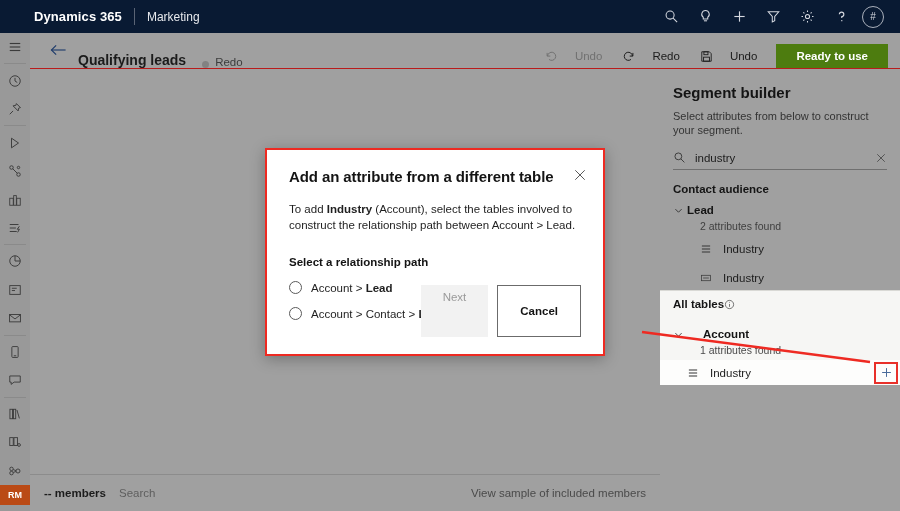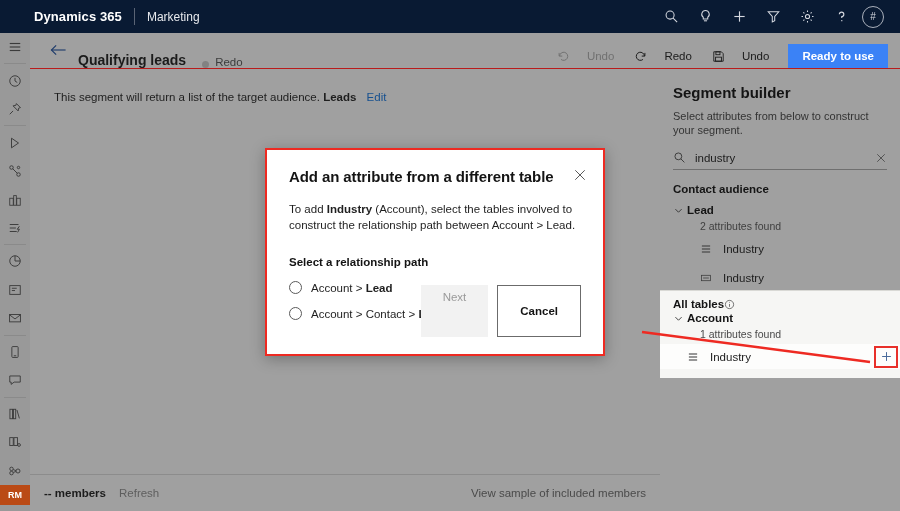--- a/index.html
+++ b/index.html
@@ -74,22 +74,22 @@
   }
   .status-text { font-size: 11.5px; color: #3c3c3c; margin-left: 6px; }
   .cmd-right { margin-left: auto; display: flex; align-items: center; padding-right: 12px; }
   .cmd-btn {
     display: flex; align-items: center; gap: 17px; font-size: 11.5px;
     color: #1b1b1b; padding: 4px 9px; margin-left: 2px;
   }
   .cmd-btn.disabled { color: #717171; }
   .cmd-btn svg { display: block; }
   .primary-btn {
-    background: #3b82f6; color: #fff; font-size: 11.5px; font-weight: bold;
-    padding: 6px 14px; margin-left: 10px;
+    background: #4d7c0f; color: #fff; font-size: 11.5px; font-weight: bold;
+    padding: 6px 20px; margin-left: 10px;
   }
 
   
   .canvas {
     position: absolute; left: 30px; top: 69px; width: 630px; height: 405px;
     background: #a0a0a0;
   }
   .canvas-note {
     font-size: 11.5px; color: #1e1e1e; padding: 22px 0 0 24px;
   }
@@ -142,21 +142,21 @@
   
   .alltables {
     position: absolute; left: 0px; top: 221px; width: 240px; height: 88px;
     background: #f6f6f4; border-top: 1px solid #d9d9d5;
   }
   .alltables .at-title {
     font-size: 11.5px; font-weight: bold; color: #141414;
     padding: 7px 0 0 13px; display: flex; align-items: center; 
   }
   .info-ico { color: #444; display: flex; }
-  .alltables .tree-head { margin-top: 2px; }
+  .alltables .tree-head { margin-top: 18px; gap: 16px; }
   .alltables .tree-count { color: #4a4a4a; }
   .white-row {
     display: flex; align-items: center; height: 25px; padding-left: 27px;
     margin-top: 4px; background: #fdfdfc;
   }
   .plus-box {
     margin-left: auto; width: 24px; height: 22px; display: flex;
     align-items: center; justify-content: center; color: #4a6b9b;
     border: 2px solid #e8302a; margin-right: 2px;
   }
@@ -399,31 +399,26 @@
             <rect x="4.4" y="8.8" width="7.2" height="5"></rect>
           </svg>
         </span>
         <span>Undo</span>
       </div>
       <div class="primary-btn">Ready to use</div>
     </div>
   </div>
 
   <div class="canvas">
-    <div class="canvas-note">
-      <span>This segment will return a list of the target audience.</span>
-      <b>Leads</b>
-      <span class="link">Edit</span>
-    </div>
     <div class="canvas-center">Search a</div>
   </div>
 
   <div class="bottombar">
     <span class="members-count">-- members</span>
-    <span class="refresh-link">Refresh</span>
+    <span class="refresh-link">Search</span>
     <span class="view-sample">View sample of included members</span>
   </div>
 
   <div class="rightpanel">
     <div class="rp-title">Segment builder</div>
     <div class="rp-sub">Select attributes from below to construct your segment.</div>
 
     <div class="rp-search">
       <span class="s-ico">
         <svg width="13" height="13" viewBox="0 0 16 16" fill="none" stroke="currentColor" stroke-width="1.1">

